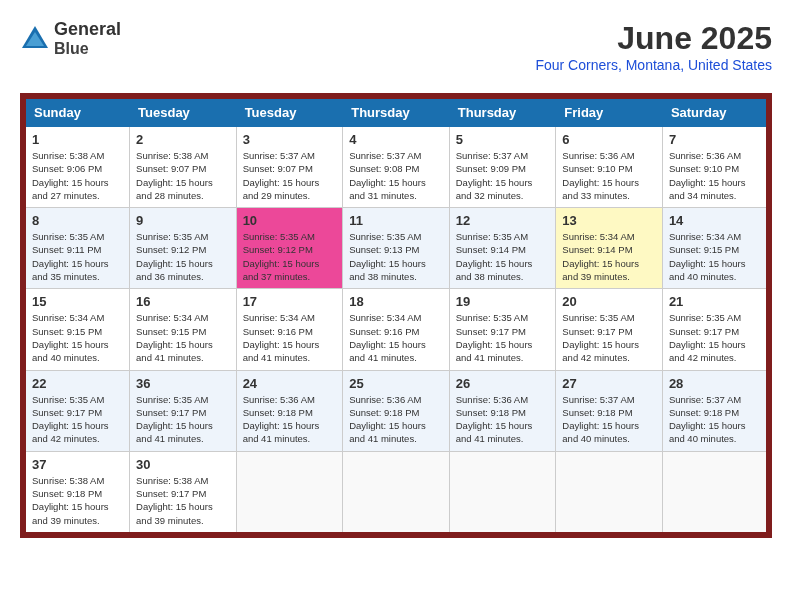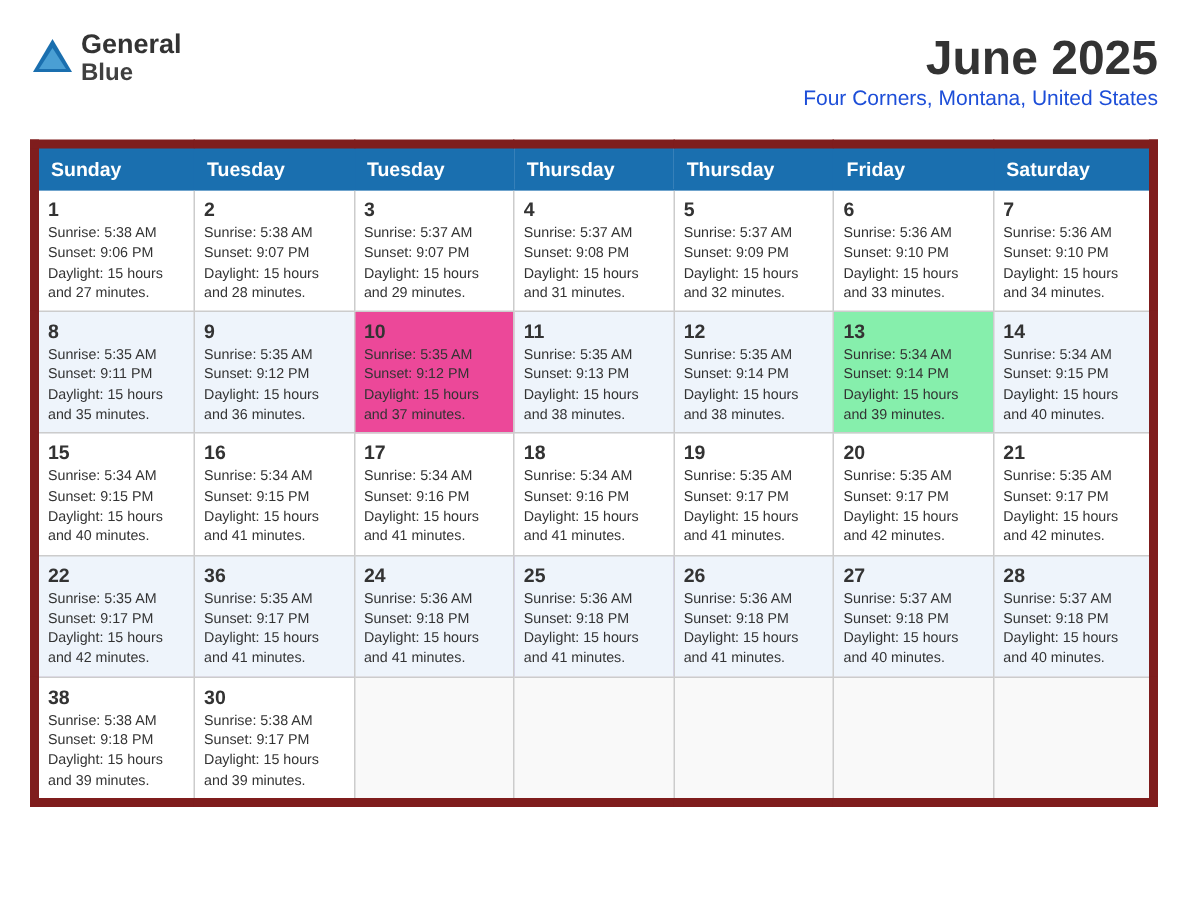--- a/index.html
+++ b/index.html
@@ -168,21 +168,21 @@
         <div class="day-info">Sunrise: 5:35 AM<br>Sunset: 9:12 PM<br>Daylight: 15 hours<br>and 37 minutes.</div>
       </td>
         <td style="background-color: rgb(238, 244, 251);">
         <span class="day-number">11</span>
         <div class="day-info">Sunrise: 5:35 AM<br>Sunset: 9:13 PM<br>Daylight: 15 hours<br>and 38 minutes.</div>
       </td>
         <td style="background-color: rgb(238, 244, 251);">
         <span class="day-number">12</span>
         <div class="day-info">Sunrise: 5:35 AM<br>Sunset: 9:14 PM<br>Daylight: 15 hours<br>and 38 minutes.</div>
       </td>
-        <td style="background-color: #86efac;">
+        <td style="background-color: #fef9c3;">
         <span class="day-number">13</span>
         <div class="day-info">Sunrise: 5:34 AM<br>Sunset: 9:14 PM<br>Daylight: 15 hours<br>and 39 minutes.</div>
       </td>
         <td style="background-color: rgb(238, 244, 251);">
         <span class="day-number">14</span>
         <div class="day-info">Sunrise: 5:34 AM<br>Sunset: 9:15 PM<br>Daylight: 15 hours<br>and 40 minutes.</div>
       </td>
       </tr>
       <tr style="background-color: rgb(255, 255, 255);">
         <td>
@@ -239,21 +239,21 @@
         <span class="day-number">27</span>
         <div class="day-info">Sunrise: 5:37 AM<br>Sunset: 9:18 PM<br>Daylight: 15 hours<br>and 40 minutes.</div>
       </td>
         <td style="background-color: rgb(238, 244, 251);">
         <span class="day-number">28</span>
         <div class="day-info">Sunrise: 5:37 AM<br>Sunset: 9:18 PM<br>Daylight: 15 hours<br>and 40 minutes.</div>
       </td>
       </tr>
       <tr style="background-color: rgb(255, 255, 255);">
         <td>
-        <span class="day-number">38</span>
+        <span class="day-number">37</span>
         <div class="day-info">Sunrise: 5:38 AM<br>Sunset: 9:18 PM<br>Daylight: 15 hours<br>and 39 minutes.</div>
       </td>
         <td>
         <span class="day-number">30</span>
         <div class="day-info">Sunrise: 5:38 AM<br>Sunset: 9:17 PM<br>Daylight: 15 hours<br>and 39 minutes.</div>
       </td>
         <td class="empty"></td>
         <td class="empty"></td>
         <td class="empty"></td>
         <td class="empty"></td>

